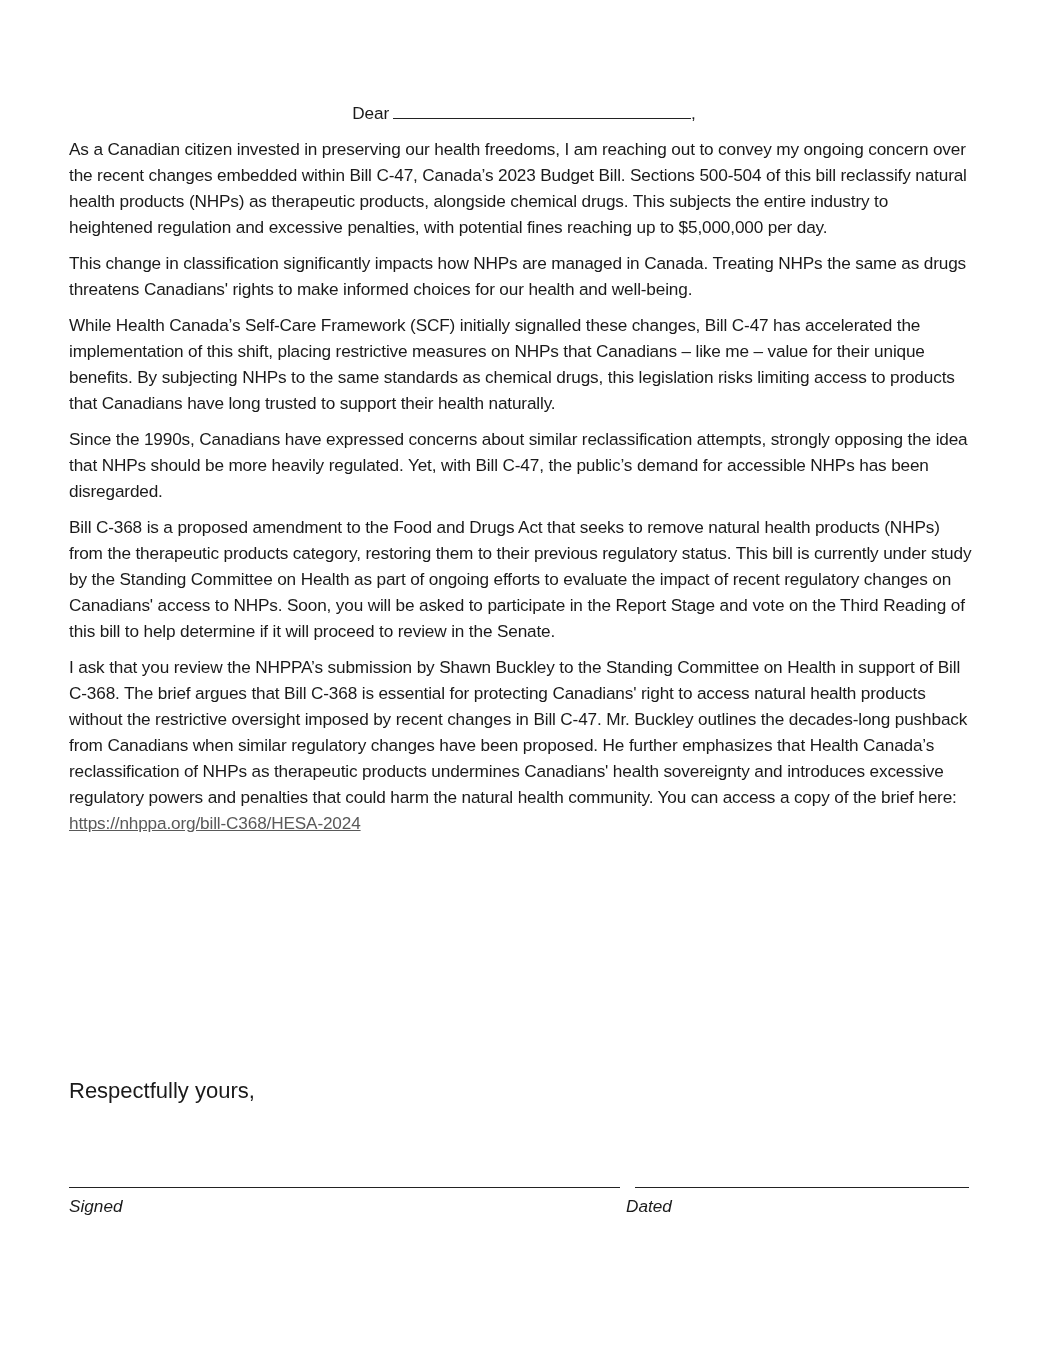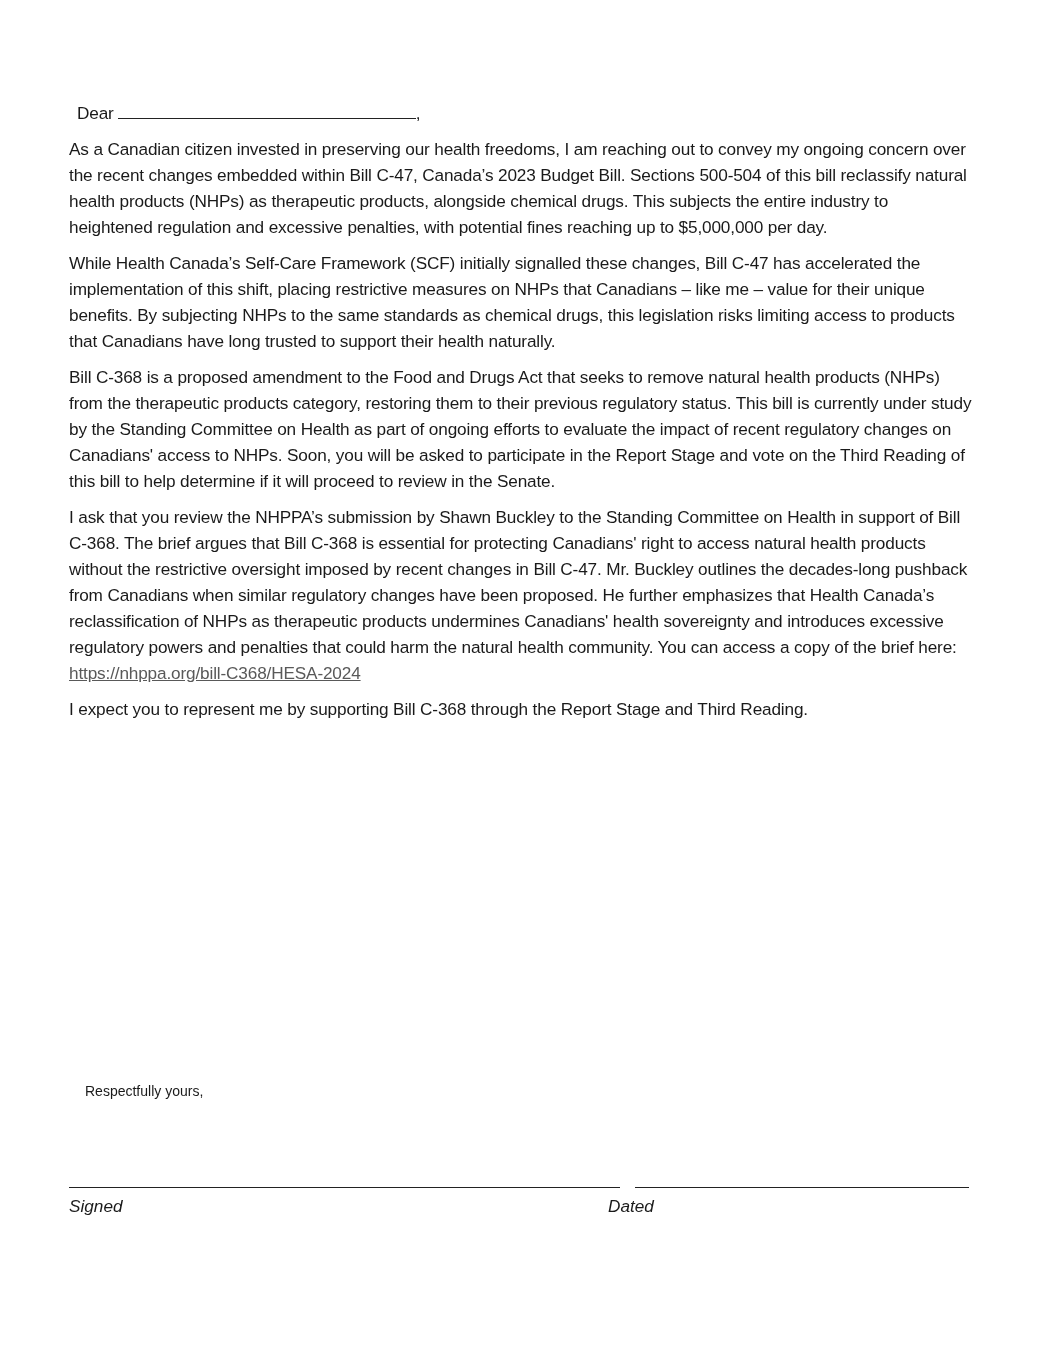--- a/index.html
+++ b/index.html
@@ -18,36 +18,37 @@
     .page {
       position: absolute;
       left: 69px;
       top: 100px;
       width: 910px;
       font-size: 17.2px;
       line-height: 26px;
       letter-spacing: -0.15px;
     }
     .salutation {
-      margin: 0 0 10px 8px;
+      margin: 0 0 10px 0;
       white-space: nowrap;
+      text-align: center;
     }
     .para {
       margin: 0 6px 10px 0;
     }
     .para a {
       color: #595959;
       text-decoration: underline;
       text-align: right;
     }
     .closing {
       position: absolute;
-      left: 85px;
+      left: 69px;
       top: 1078px;
-      font-size: 14px;
+      font-size: 22px;
       line-height: 26px;
     }
     .sig-block {
       position: absolute;
       left: 69px;
       top: 1170px;
       width: 900px;
       height: 60px;
       font-style: italic;
     }
@@ -59,41 +60,42 @@
     }
     .sig-line.signed { left: 0; width: 551px; }
     .sig-line.dated { left: 566px; width: 334px; }
     .sig-label {
       position: absolute;
       top: 23px;
       font-size: 17.2px;
       line-height: 26px;
     }
     .sig-label.signed { left: 0; }
-    .sig-label.dated { left: 539px; }
+    .sig-label.dated { left: 557px; }
     .blank {
       display: inline-block;
       width: 298px;
       border-bottom: 1.3px solid #222;
       height: 16px;
       vertical-align: baseline;
       margin-left: 4px;
     }
   </style>
 </head>
 <body>
 
 <div class="page">
   <p class="salutation"><span>Dear</span><span class="blank"></span><span>,</span></p>
 
   <p class="para">As a Canadian citizen invested in preserving our health freedoms, I am reaching out to convey my ongoing concern over the recent changes embedded within Bill C-47, Canada’s 2023 Budget Bill. Sections 500-504 of this bill reclassify natural health products (NHPs) as therapeutic products, alongside chemical drugs. This subjects the entire industry to heightened regulation and excessive penalties, with potential fines reaching up to $5,000,000 per day.</p>
+  <p class="para">This change in classification significantly impacts how NHPs are managed in Canada. Treating NHPs the same as drugs threatens Canadians' rights to make informed choices for our health and well-being.</p>
   <p class="para">While Health Canada’s Self-Care Framework (SCF) initially signalled these changes, Bill C-47 has accelerated the implementation of this shift, placing restrictive measures on NHPs that Canadians – like me – value for their unique benefits. By subjecting NHPs to the same standards as chemical drugs, this legislation risks limiting access to products that Canadians have long trusted to support their health naturally.</p>
+  <p class="para">Since the 1990s, Canadians have expressed concerns about similar reclassification attempts, strongly opposing the idea that NHPs should be more heavily regulated. Yet, with Bill C-47, the public’s demand for accessible NHPs has been disregarded.</p>
   <p class="para">Bill C-368 is a proposed amendment to the Food and Drugs Act that seeks to remove natural health products (NHPs) from the therapeutic products category, restoring them to their previous regulatory status. This bill is currently under study by the Standing Committee on Health as part of ongoing efforts to evaluate the impact of recent regulatory changes on Canadians' access to NHPs. Soon, you will be asked to participate in the Report Stage and vote on the Third Reading of this bill to help determine if it will proceed to review in the Senate.</p>
   <p class="para"><span>I ask that you review the NHPPA’s submission by Shawn Buckley to the Standing Committee on Health in support of Bill C-368. The brief argues that Bill C-368 is essential for protecting Canadians' right to access natural health products without the restrictive oversight imposed by recent changes in Bill C-47. Mr. Buckley outlines the decades-long pushback from Canadians when similar regulatory changes have been proposed. He further emphasizes that Health Canada’s reclassification of NHPs as therapeutic products undermines Canadians' health sovereignty and introduces excessive regulatory powers and penalties that could harm the natural health community. You can access a copy of the brief here: </span><a href="#">https://nhppa.org/bill-C368/HESA-2024</a></p>
-  <p class="para">I expect you to represent me by supporting Bill C-368 through the Report Stage and Third Reading.</p>
 </div>
 
 <div class="closing">Respectfully yours,</div>
 
 <div class="sig-block">
   <div class="sig-line signed"></div>
   <div class="sig-line dated"></div>
   <div class="sig-label signed">Signed</div>
   <div class="sig-label dated">Dated</div>
 </div>

